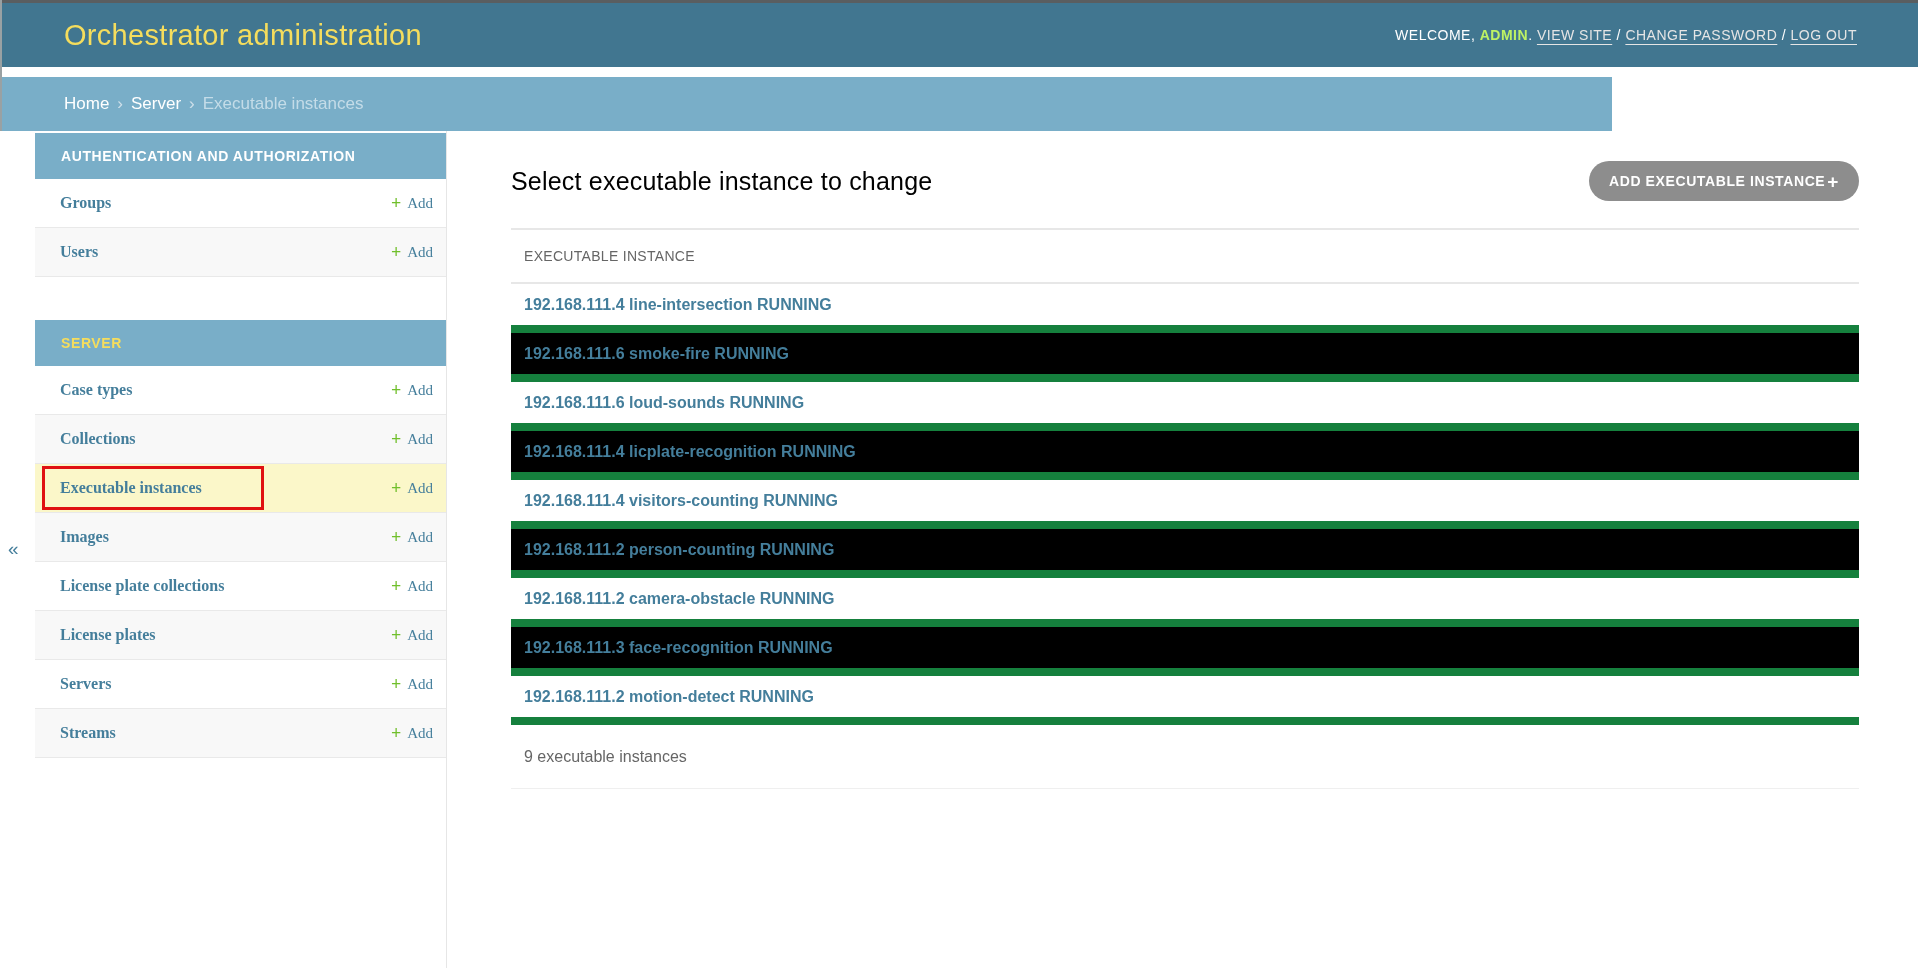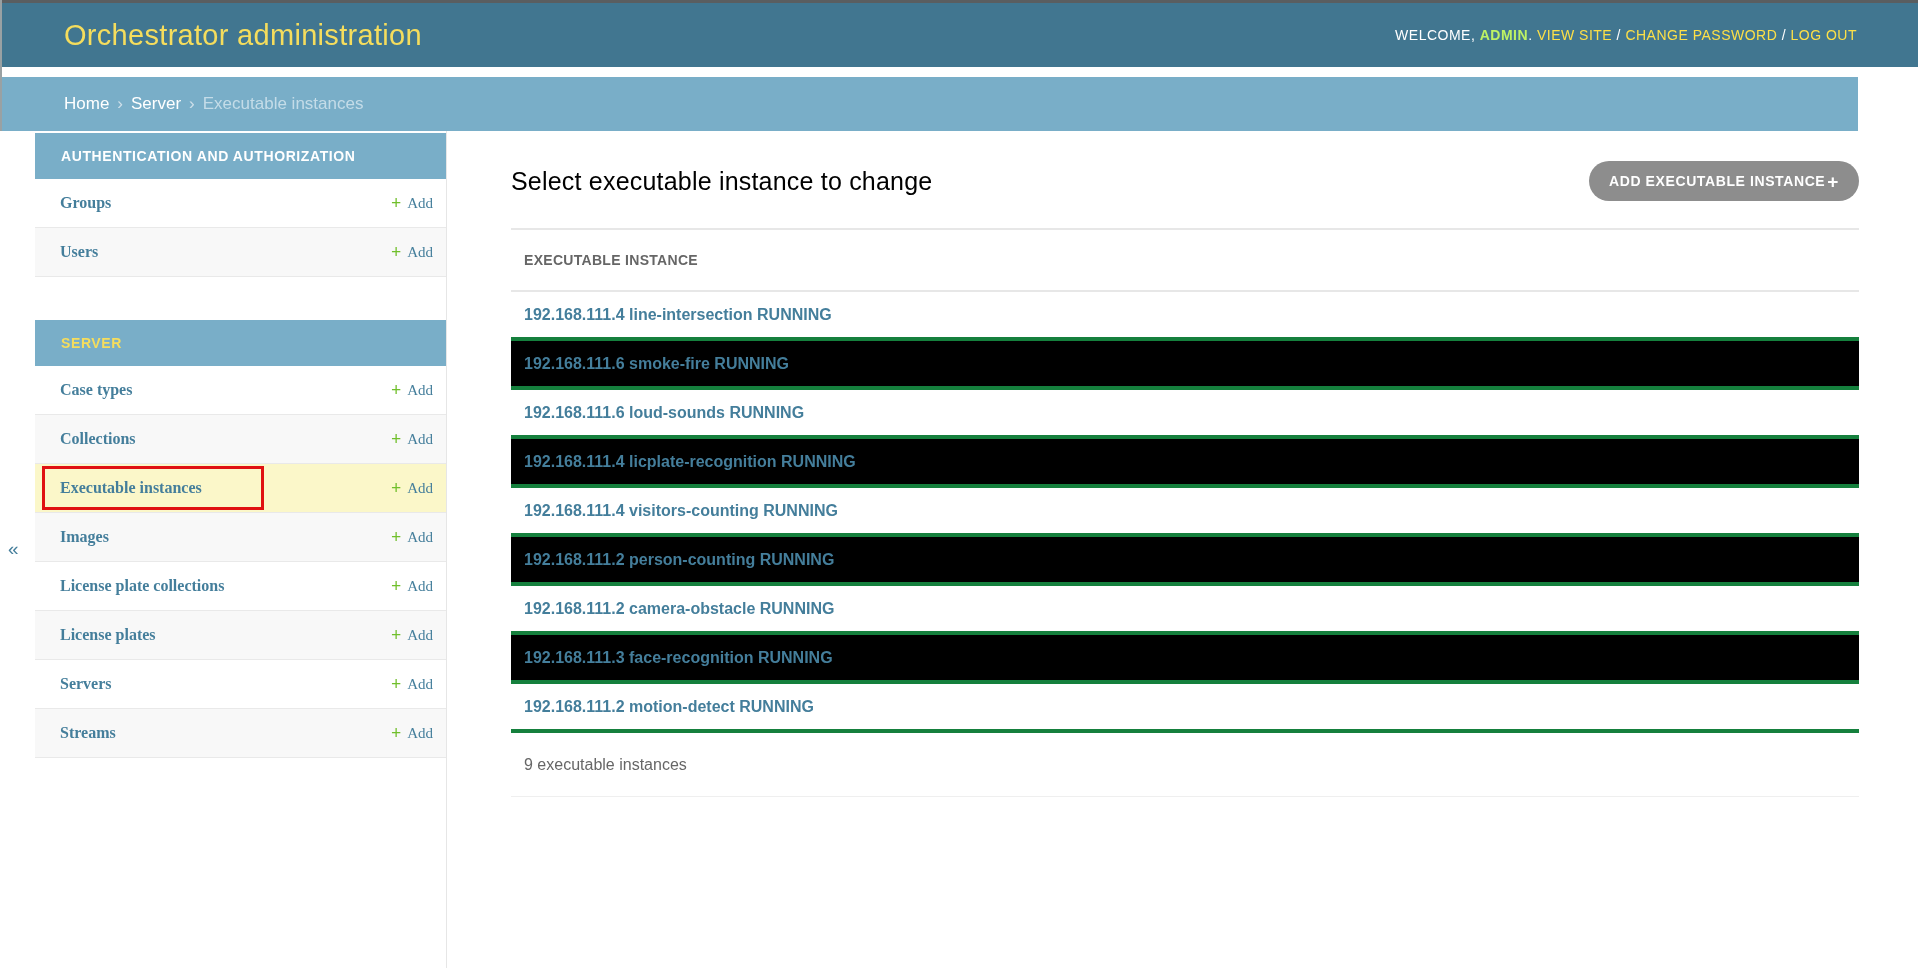--- a/index.html
+++ b/index.html
@@ -17,25 +17,25 @@
 
   
   .app-header {
     position:absolute; top:3px; left:0; width:1918px; height:64px;
     background:#417690; display:flex; align-items:center; justify-content:space-between;
     padding:0 61px 0 64px;
   }
   .site-title { margin:0; color:#f5dd5d; font-size:29px; font-weight:400; letter-spacing:0.3px; }
   .user-tools { color:#ffffff; font-size:14px; letter-spacing:0.5px; font-weight:400; white-space:nowrap; }
   .user-tools .username { color:#bef264; font-weight:700; }
-  .user-tools a { color:#fde047; text-underline-offset:4px; }
+  .user-tools a { color:#e5e5e5; text-decoration:underline; text-underline-offset:4px; }
 
   
   .breadcrumbs {
-    position:absolute; top:77px; left:0; width:1858px; height:54px;
+    position:absolute; top:77px; left:0; width:1612px; height:54px;
     background:#79aec8; display:flex; align-items:center; padding-left:64px;
     font-size:17px; color:#c4dce8;
   }
   .breadcrumbs a { color:#ffffff; text-decoration:none; }
   .crumb-sep { margin:0 8px; color:#cfe0ea; }
 
   
   .wrapper { position:absolute; top:131px; left:0; width:1918px; height:837px; }
 
   .gutter { position:absolute; left:0; top:0; width:35px; height:100%; background:#ffffff; }
@@ -79,26 +79,26 @@
   .page-title { margin:0; color:#000000; font-size:25px; font-weight:300; letter-spacing:0.2px; }
   .add-btn {
     height:40px; border:none; border-radius:20px; background:#8d8d8d; color:#ffffff;
     font-family:inherit; font-weight:700; font-size:14px; letter-spacing:0.6px;
     padding:0 20px; display:flex; align-items:center; gap:2px; cursor:pointer;
   }
   .btn-plus { font-size:19px; font-weight:700; line-height:1; }
 
   .module-table { margin-top:27px; }
   .thead {
-    height:64px; border-top:2px solid #e7e7e7; border-bottom:2px solid #e7e7e7;
+    height:56px; border-top:2px solid #e7e7e7; border-bottom:2px solid #e7e7e7;
     display:flex; align-items:center; padding:0 13px;
-    color:#666666; font-size:14px; font-weight:700; letter-spacing:0.3px;
+    color:#666666; font-size:14px; font-weight:400; letter-spacing:0.3px;
   }
   .trow {
-    height:49px; border-bottom:4px solid #15803d;
+    height:49px; border-bottom:8px solid #15803d;
     display:flex; align-items:center; padding:0 13px; background:#ffffff;
   }
   .trow.alt { background:#000000; }
   .row-link { color:#447e9b; font-weight:700; font-size:16px; text-decoration:none; }
   .paginator {
     height:64px; display:flex; align-items:center; padding:0 13px;
     color:#666666; font-size:16px; border-bottom:1px solid #efefef;
   }
 </style>
 </head>

